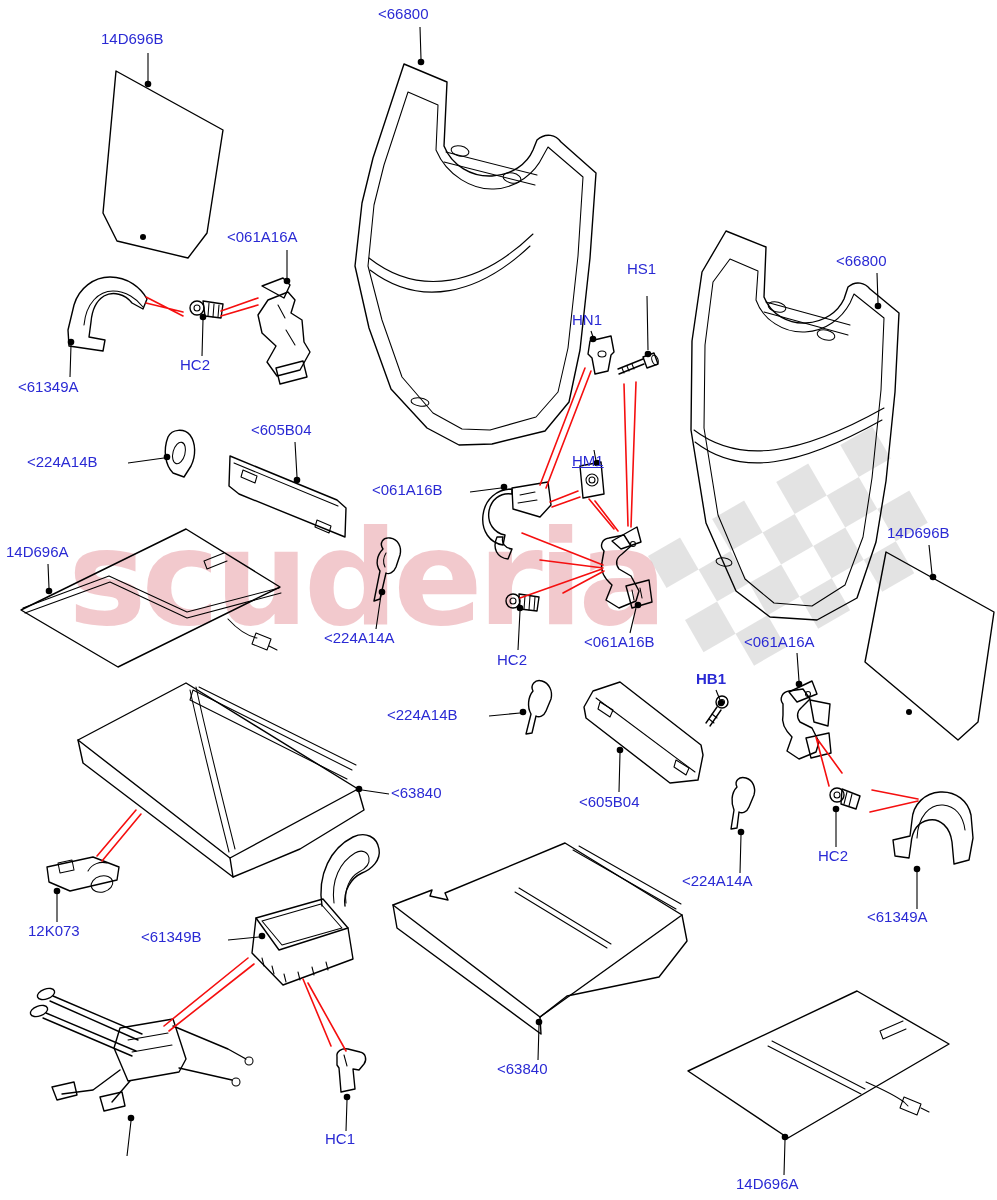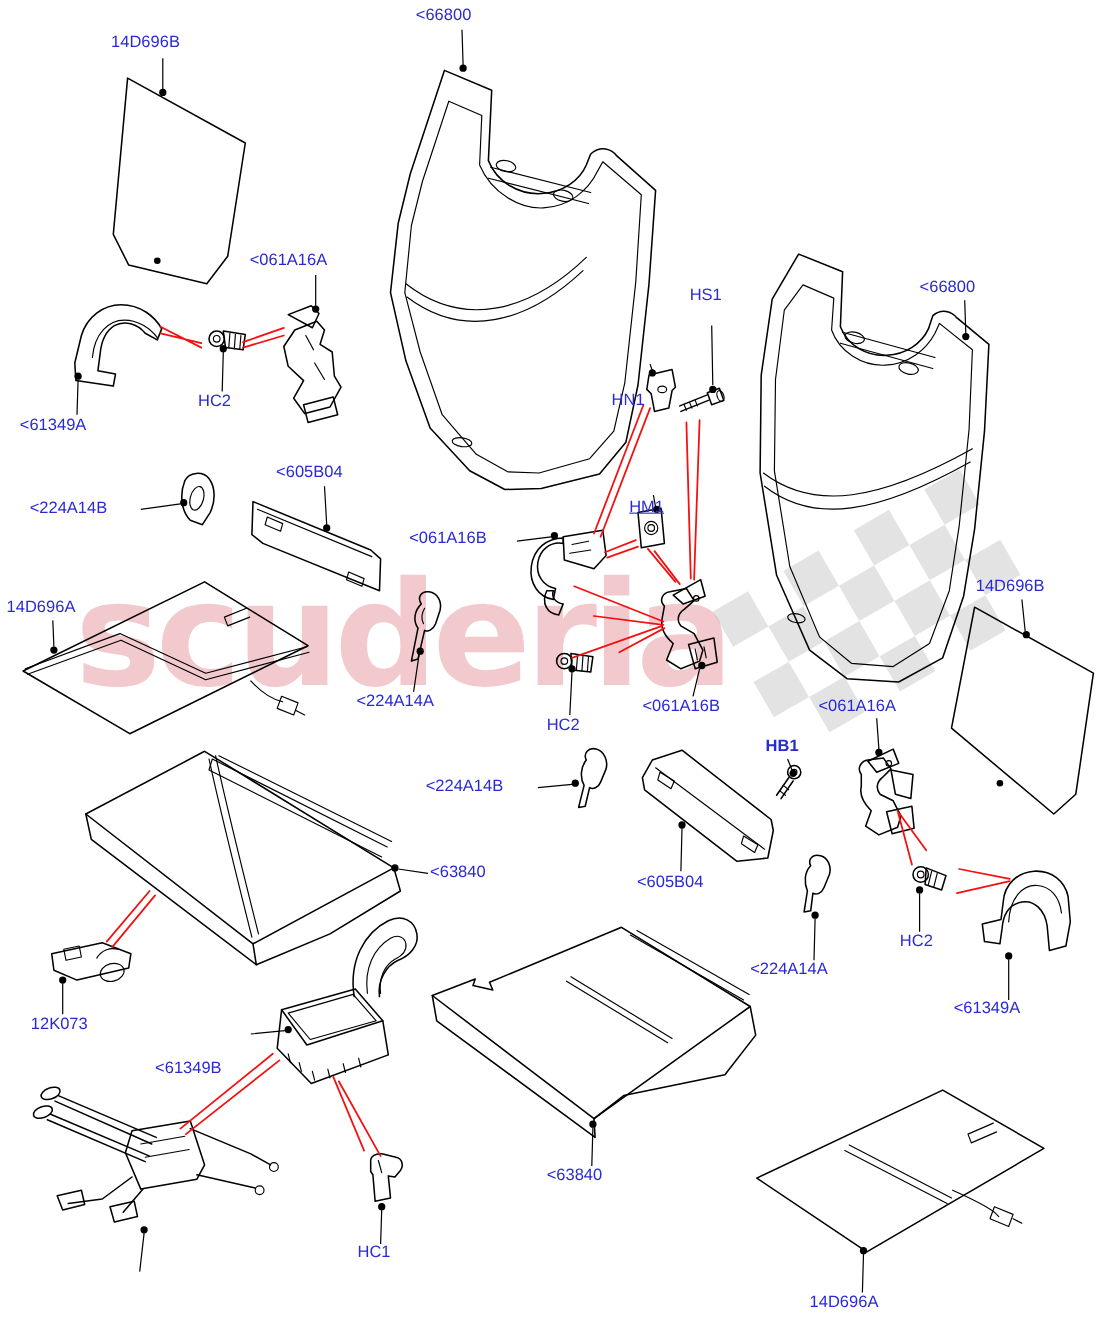--- a/index.html
+++ b/index.html
@@ -321,38 +321,38 @@
   </svg>
 
   <div id="callouts">
       <span class="callout" style="left: 101px; top: 31px;">14D696B</span>
       <span class="callout" style="left: 378px; top: 6px;">&lt;66800</span>
       <span class="callout" style="left: 227px; top: 229px;">&lt;061A16A</span>
       <span class="callout" style="left: 180px; top: 357px;">HC2</span>
       <span class="callout" style="left: 18px; top: 379px;">&lt;61349A</span>
       <span class="callout" style="left: 836px; top: 253px;">&lt;66800</span>
       <span class="callout" style="left: 627px; top: 261px;">HS1</span>
-      <span class="callout" style="left: 556px; top: 312px; margin-top: 44px;">HN1</span>
+      <span class="callout" style="left: 572px; top: 312px;">HN1</span>
       <span class="callout" style="left: 27px; top: 454px;">&lt;224A14B</span>
       <span class="callout" style="left: 251px; top: 422px;">&lt;605B04</span>
       <span class="callout" style="left: 372px; top: 482px;">&lt;061A16B</span>
       <span class="callout" style="left: 6px; top: 544px;">14D696A</span>
       <span class="callout" style="left: 572px; top: 453px; text-decoration: underline;">HM1</span>
       <span class="callout" style="left: 887px; top: 525px;">14D696B</span>
       <span class="callout" style="left: 324px; top: 630px;">&lt;224A14A</span>
       <span class="callout" style="left: 497px; top: 652px;">HC2</span>
       <span class="callout" style="left: 584px; top: 634px;">&lt;061A16B</span>
       <span class="callout" style="left: 744px; top: 634px;">&lt;061A16A</span>
       <span class="callout" style="left: 696px; top: 671px; font-weight: bold;">HB1</span>
       <span class="callout" style="left: 387px; top: 707px;">&lt;224A14B</span>
       <span class="callout" style="left: 391px; top: 785px;">&lt;63840</span>
       <span class="callout" style="left: 579px; top: 794px;">&lt;605B04</span>
       <span class="callout" style="left: 682px; top: 873px;">&lt;224A14A</span>
       <span class="callout" style="left: 818px; top: 848px;">HC2</span>
       <span class="callout" style="left: 867px; top: 909px;">&lt;61349A</span>
       <span class="callout" style="left: 28px; top: 923px;">12K073</span>
-      <span class="callout" style="left: 141px; top: 929px; margin-top: 34px;">&lt;61349B</span>
+      <span class="callout" style="left: 141px; top: 929px;">&lt;61349B</span>
       <span class="callout" style="left: 91px; top: 1220px;">&lt;64701</span>
       <span class="callout" style="left: 325px; top: 1131px;">HC1</span>
       <span class="callout" style="left: 497px; top: 1061px;">&lt;63840</span>
       <span class="callout" style="left: 736px; top: 1176px;">14D696A</span>
     </div>
 </div>
 
 </body></html>

